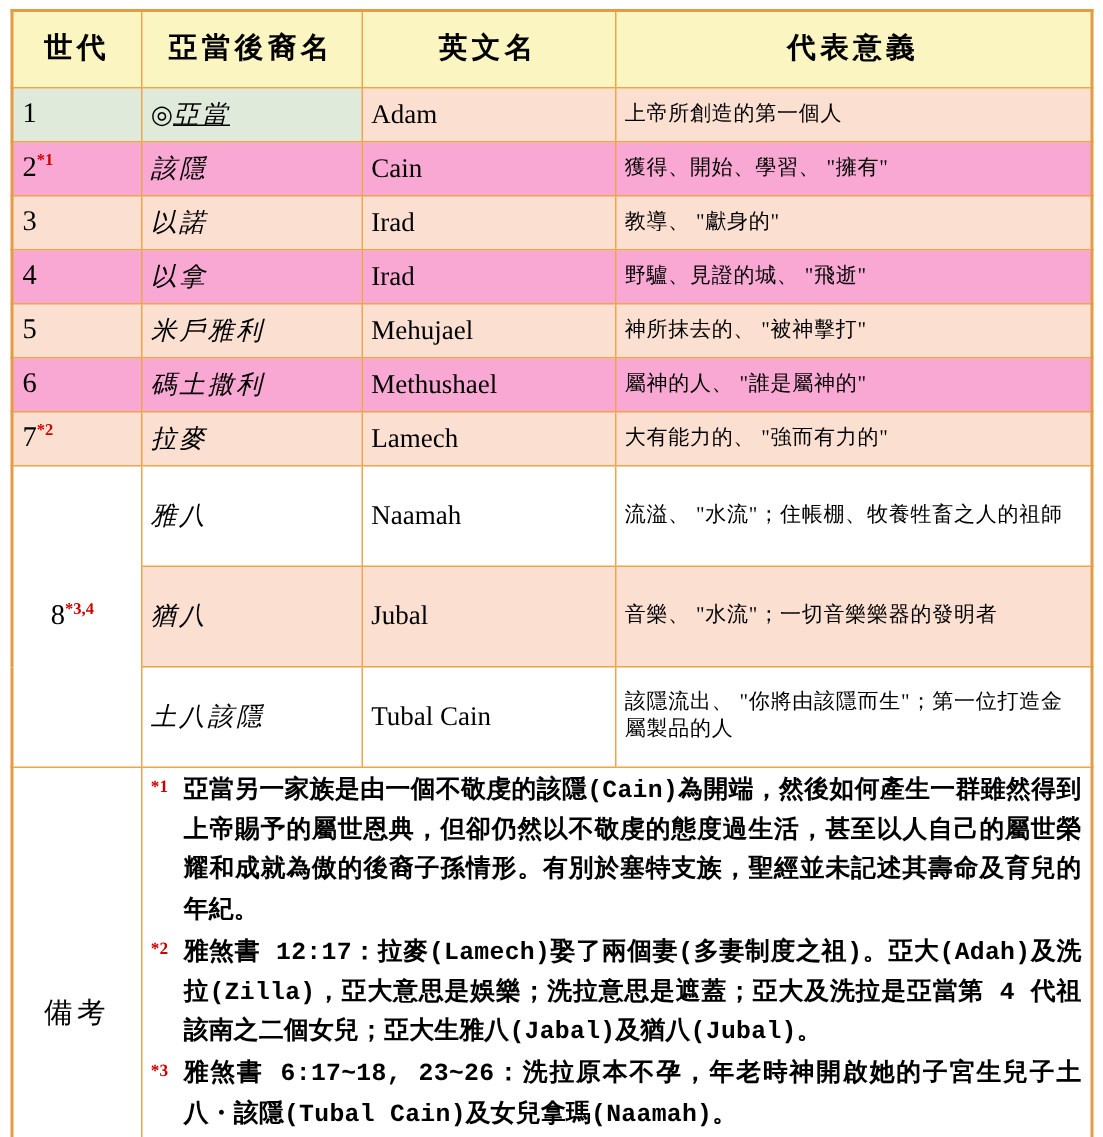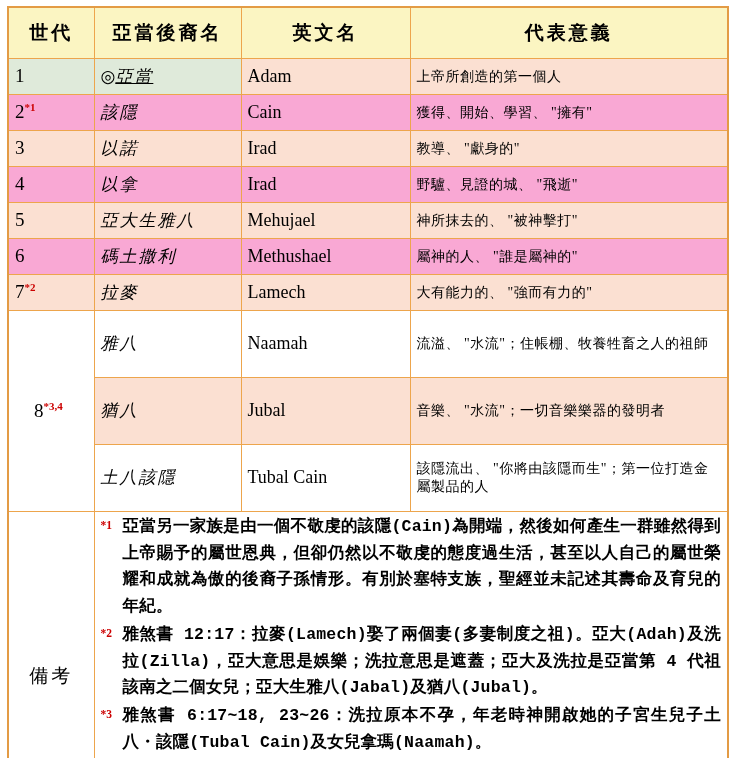--- a/index.html
+++ b/index.html
@@ -209,21 +209,21 @@
         </td>
         <td class="cname">以拿</td>
         <td class="eng">Irad</td>
         <td class="mean">野驢、見證的城、 "飛逝"</td>
       </tr>
 
       <tr class="h1 r-odd">
         <td class="gen">
           <span>5</span><span class="sup"></span>
         </td>
-        <td class="cname">亞大生雅八</td>
+        <td class="cname">米戶雅利</td>
         <td class="eng">Mehujael</td>
         <td class="mean">神所抹去的、 "被神擊打"</td>
       </tr>
 
       <tr class="h1 r-even">
         <td class="gen">
           <span>6</span><span class="sup"></span>
         </td>
         <td class="cname">碼土撒利</td>
         <td class="eng">Methushael</td>

